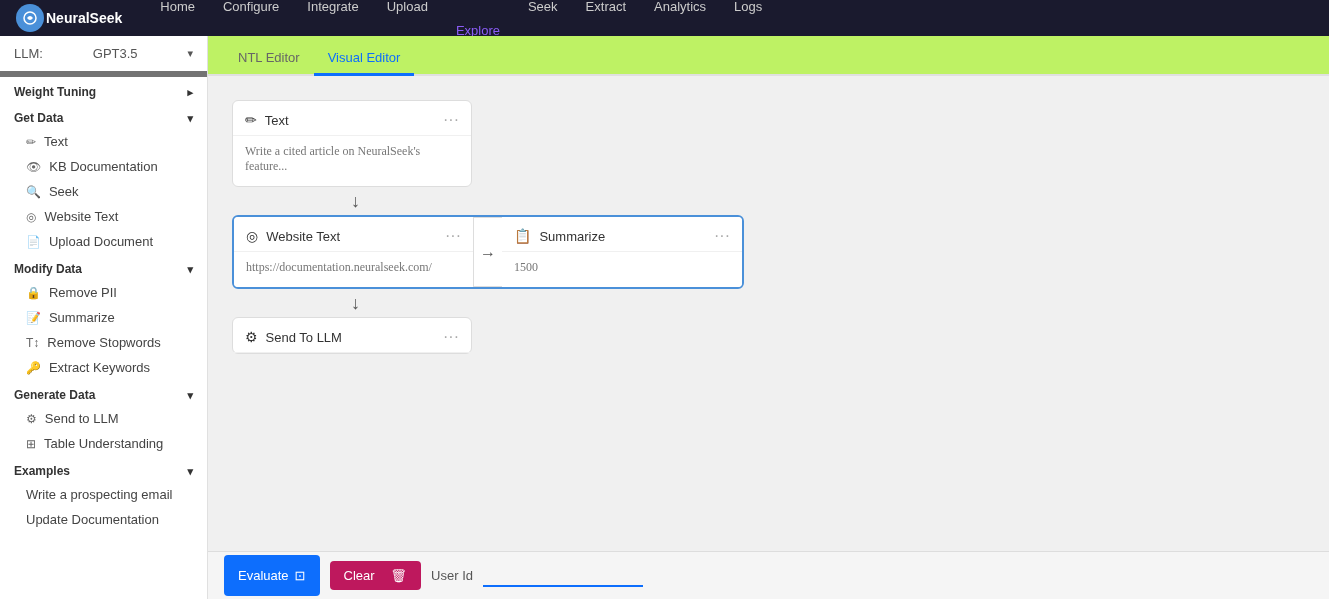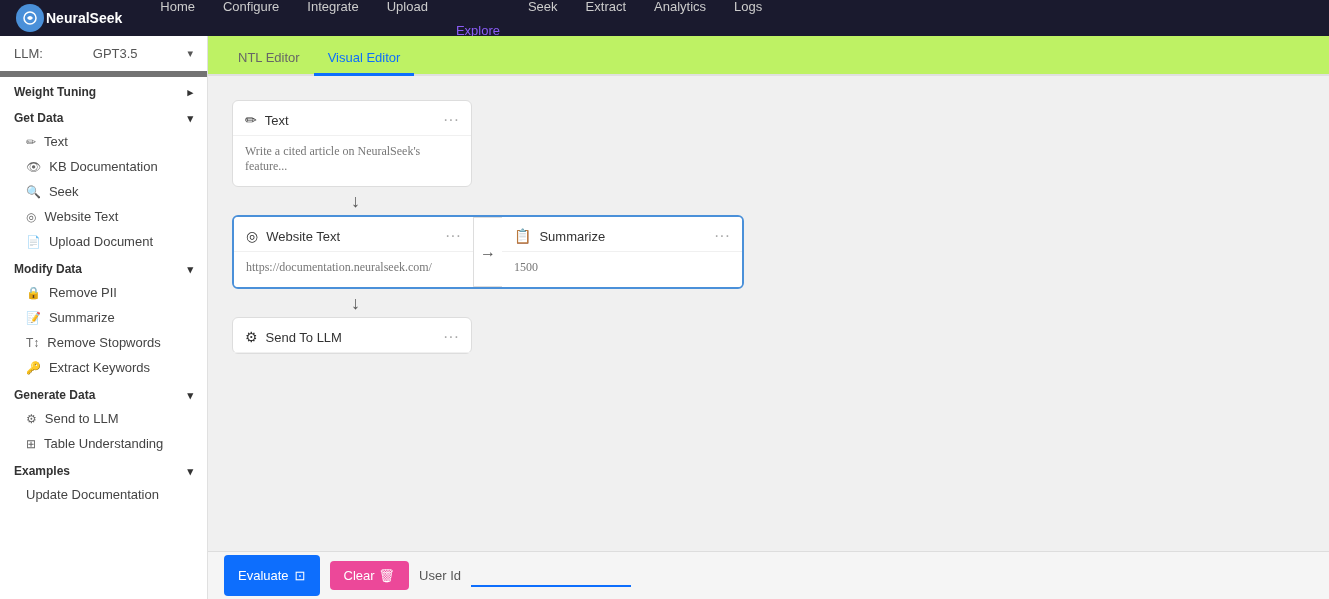--- a/index.html
+++ b/index.html
@@ -246,30 +246,30 @@
       border: none;
       border-radius: 4px;
       padding: 13px 14px;
       cursor: pointer;
       font-size: 13px;
       display: flex;
       align-items: center;
       gap: 6px;
     }
     .btn-clear {
-      background: #ec4899;
+      background: #be185d;
       color: #fff;
       border: none;
       border-radius: 4px;
       padding: 7px 14px;
       cursor: pointer;
       font-size: 13px;
       display: flex;
       align-items: center;
-      gap: 4px;
+      gap: 16px;
     }
     .user-id-label {
       font-size: 13px;
       color: #555;
     }
     .user-id-input {
       border: none;
       border-bottom: 2px solid #0d6efd;
       outline: none;
       padding: 3px 6px;
@@ -379,20 +379,23 @@
     <div class="sidebar-item">
       <span class="icon">⊞</span>
       <span>Table Understanding</span>
     </div>
 
     <div class="sidebar-section-header">
       <span>Examples</span>
       <span class="chevron">▾</span>
     </div>
     <div class="sidebar-item">
+      <span>Write a prospecting email</span>
+    </div>
+    <div class="sidebar-item">
       <span>Update Documentation</span>
     </div>
   </aside>
 
   <div class="content-area">
 
     <div class="tabs-bar">
       <div class="tab">NTL Editor</div>
       <div class="tab active">Visual Editor</div>
     </div>

